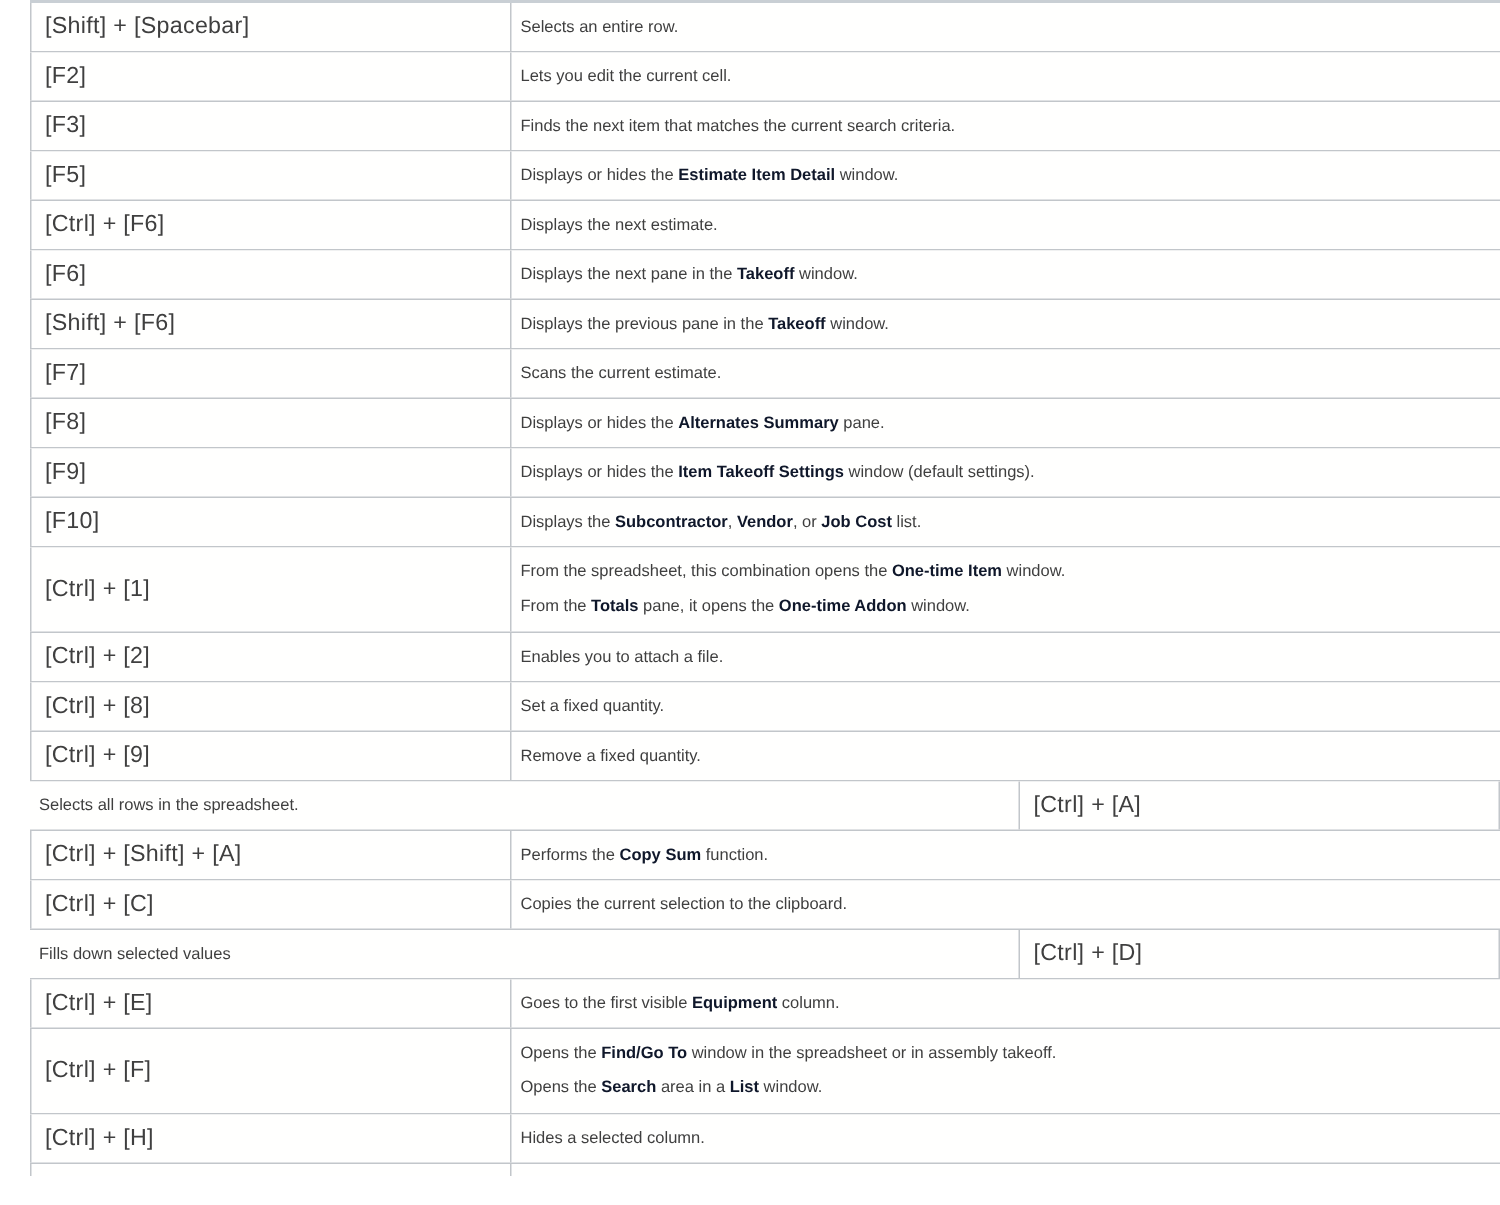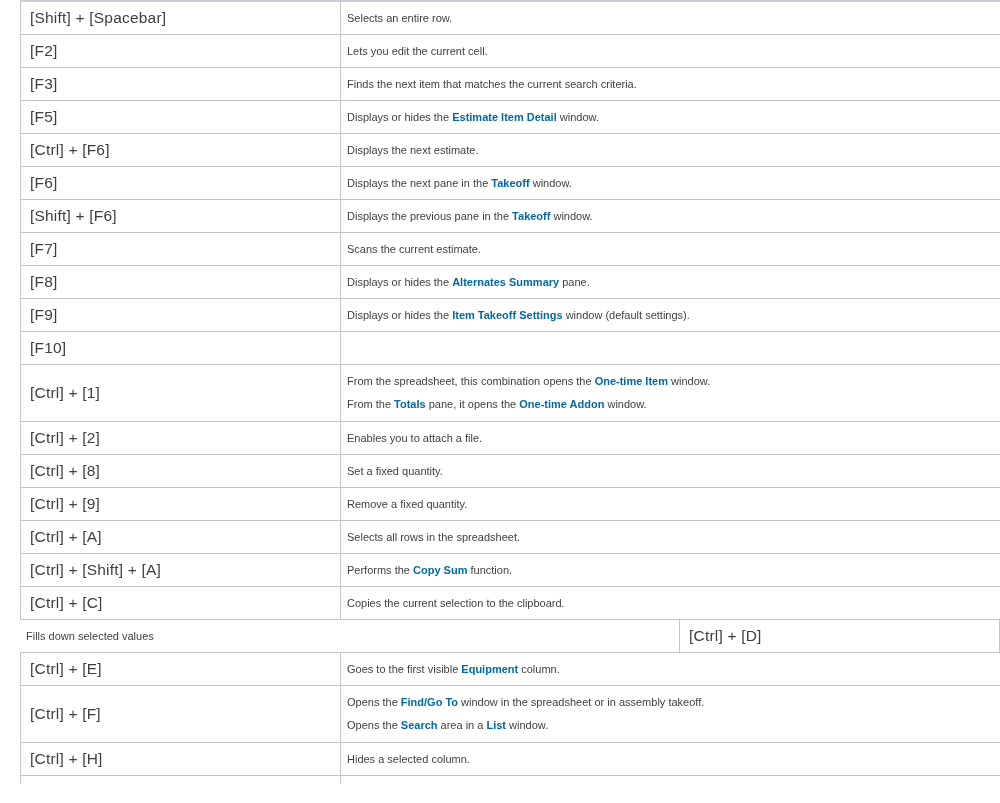--- a/index.html
+++ b/index.html
@@ -46,21 +46,21 @@
     letter-spacing: 0.2px;
   }
   .cell.desc {
     flex: 1 1 auto;
     padding: 4px 8px 4px 6px;
     font-size: 11px;
     color: #3f3f3f;
     line-height: 23px;
   }
   .line { white-space: nowrap; }
-  .b { font-weight: 700; color: #0369a1; }
+  .b { font-weight: 700; color: #0f172a; }
 </style>
 </head>
 <body>
 
 <div class="stage">
   <div class="shortcut-table">
       <div class="row">
         <div class="cell key">
           <span>[Shift] + [Spacebar]</span>
         </div>
@@ -137,20 +137,23 @@
           <span>[F9]</span>
         </div>
         <div class="cell desc">
           <div class="line"><span>Displays or hides the </span><span class="b">Item Takeoff Settings</span><span> window (default settings).</span></div>
         </div>
       </div>
       <div class="row">
         <div class="cell key">
           <span>[F10]</span>
         </div>
+        <div class="cell desc">
+          <div class="line"><span>Displays the </span><span class="b">Subcontractor</span><span>, </span><span class="b">Vendor</span><span>, or </span><span class="b">Job Cost</span><span> list.</span></div>
+        </div>
       </div>
       <div class="row tall">
         <div class="cell key">
           <span>[Ctrl] + [1]</span>
         </div>
         <div class="cell desc">
           <div class="line"><span>From the spreadsheet, this combination opens the </span><span class="b">One-time Item</span><span> window.</span></div>
           <div class="line"><span>From the </span><span class="b">Totals</span><span> pane, it opens the </span><span class="b">One-time Addon</span><span> window.</span></div>
         </div>
       </div>
@@ -172,25 +175,25 @@
       </div>
       <div class="row">
         <div class="cell key">
           <span>[Ctrl] + [9]</span>
         </div>
         <div class="cell desc">
           <div class="line"><span>Remove a fixed quantity.</span></div>
         </div>
       </div>
       <div class="row">
+        <div class="cell desc">
+          <div class="line"><span>Selects all rows in the spreadsheet.</span></div>
+        </div>
         <div class="cell key">
           <span>[Ctrl] + [A]</span>
-        </div>
-        <div class="cell desc">
-          <div class="line"><span>Selects all rows in the spreadsheet.</span></div>
         </div>
       </div>
       <div class="row">
         <div class="cell key">
           <span>[Ctrl] + [Shift] + [A]</span>
         </div>
         <div class="cell desc">
           <div class="line"><span>Performs the </span><span class="b">Copy Sum</span><span> function.</span></div>
         </div>
       </div>

